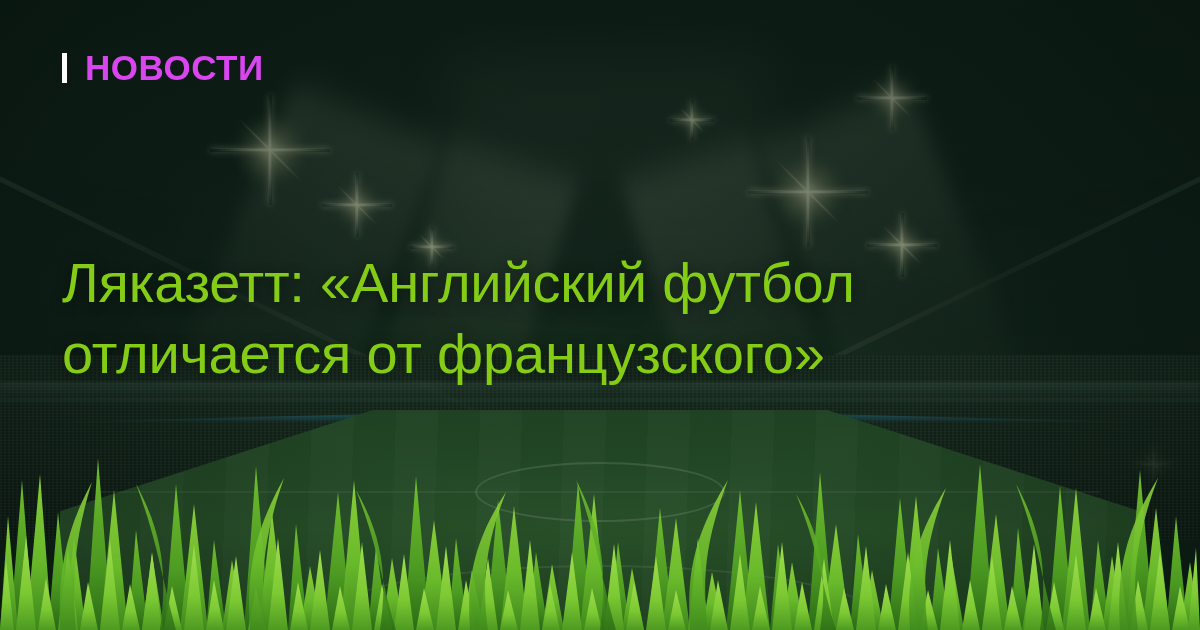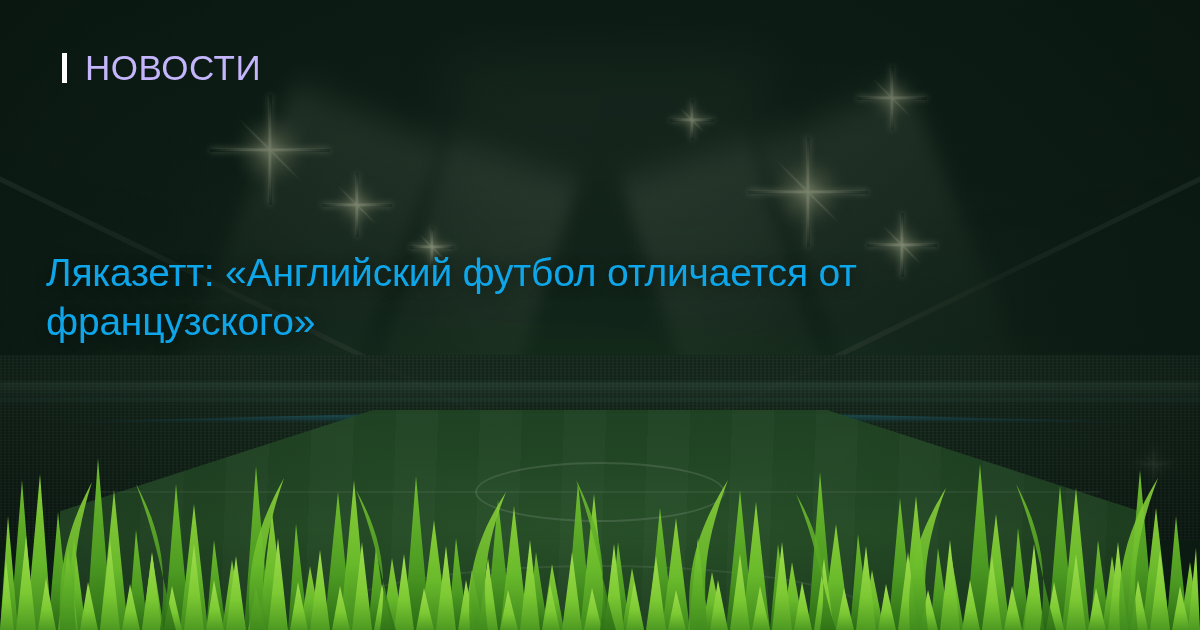--- a/index.html
+++ b/index.html
@@ -166,30 +166,30 @@
   .logo {
     font-size: 37px; font-weight: bold; letter-spacing: -1.1px; line-height: 1;
     white-space: nowrap;
   }
   .logo .part-soccer { color: #22a94f; }
   .logo .part-ru { color: #f47216; }
   .divider {
     width: 5px; height: 30px; background: #ffffff; flex: 0 0 auto;
   }
   .section-title {
-    color: #c4b5fd; font-size: 35px; font-weight: normal; letter-spacing: .5px;
+    color: #d946ef; font-size: 35px; font-weight: bold; letter-spacing: .5px;
     line-height: 1; white-space: nowrap;
   }
 
   
   .headline {
-    position: absolute; left: 46px; top: 248px;
+    position: absolute; left: 62px; top: 248px;
     width: 920px;
-    color: #0ea5e9;
-    font-size: 39px;
+    color: #84cc16;
+    font-size: 56px;
     font-weight: normal;
     line-height: 1.26;
     letter-spacing: -0.2px;
     text-shadow: 0 2px 14px rgba(0,0,0,.45);
   }
 </style>
 </head>
 <body>
 
 <div id="card">

